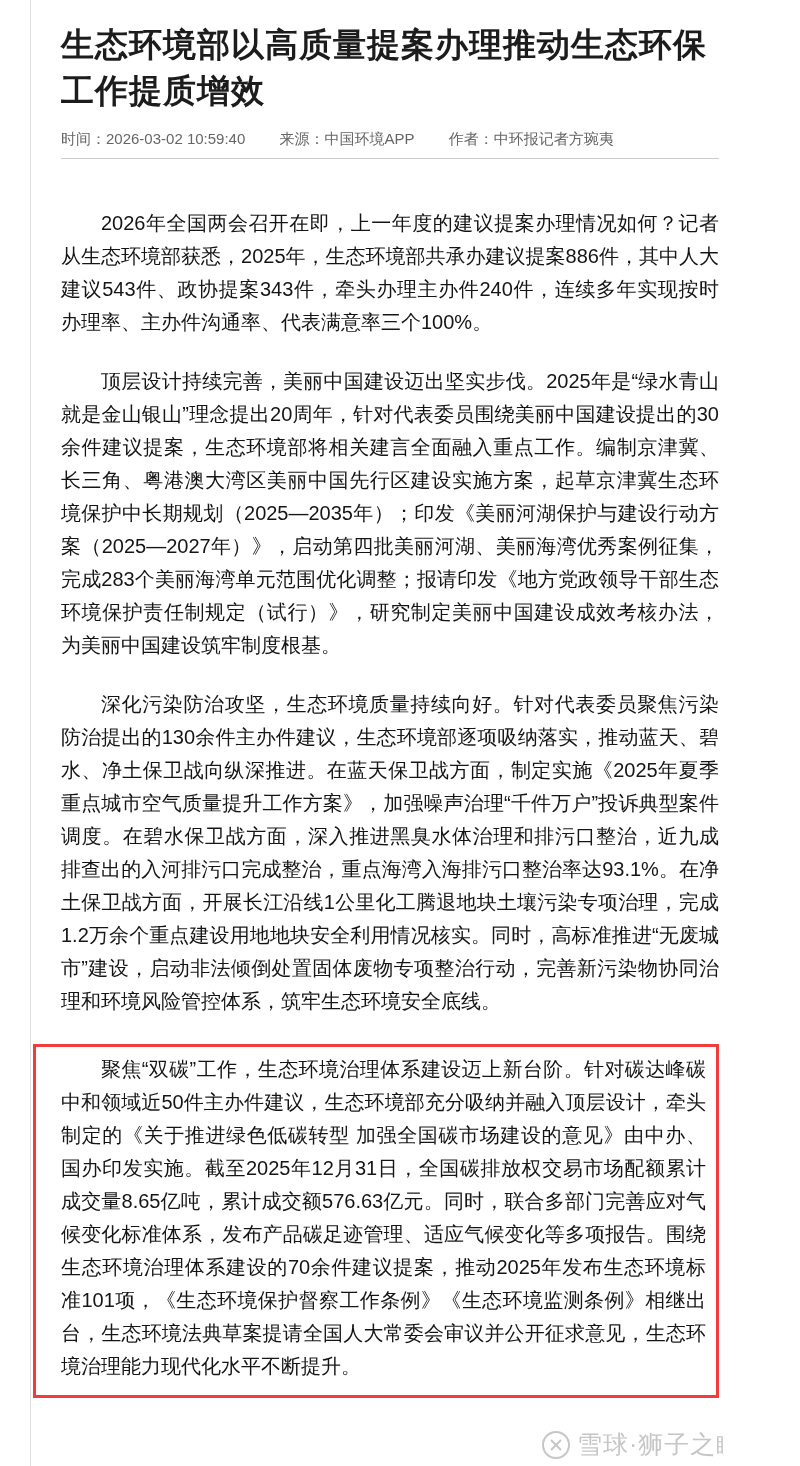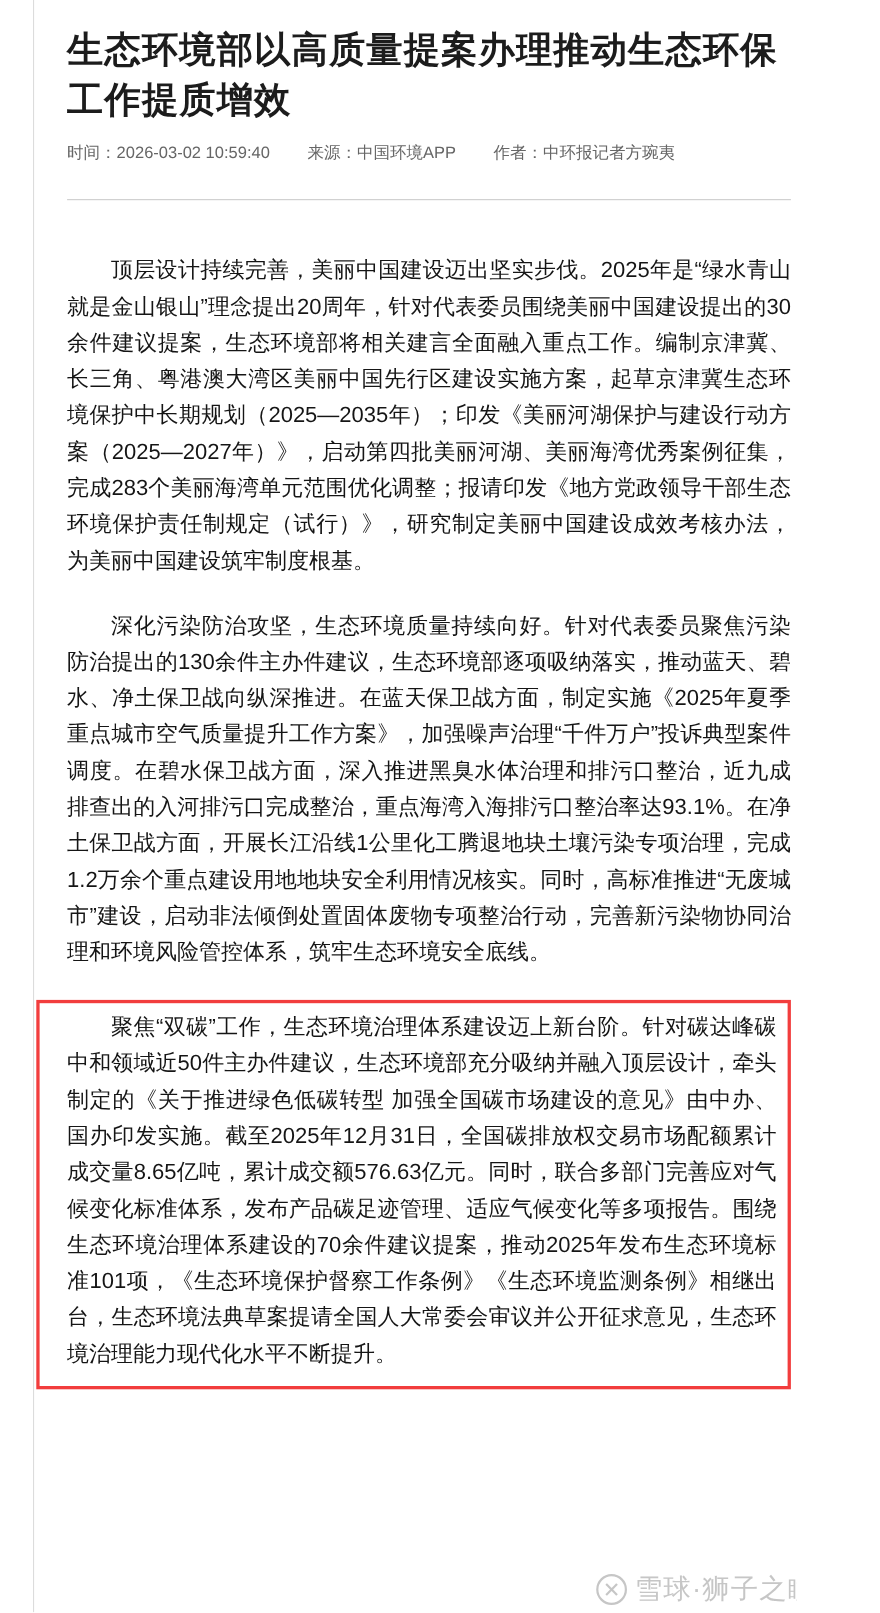--- a/index.html
+++ b/index.html
@@ -17,21 +17,21 @@
     margin:0;
     padding:4px 10px 0 0;
     font-size:33px;
     line-height:46px;
     font-weight:700;
     color:#1c1c1c;
     letter-spacing:1px;
   }
   .meta{
     margin-top:16px;
-    padding-bottom:32px;
+    padding-bottom:9px;
     border-bottom:1px solid #cccccc;
     font-size:15px;
     color:#666666;
   }
   .meta .seg{margin-right:30px;white-space:nowrap;}
   .body{
     margin-top:48px;
     font-size:20px;
     line-height:33px;
     color:#151515;
@@ -84,20 +84,21 @@
 
     <h1 class="title">生态环境部以高质量提案办理推动生态环保工作提质增效</h1>
 
     <div class="meta">
       <span class="seg"><span>时间：</span><span>2026-03-02 10:59:40</span></span>
       <span class="seg"><span>来源：</span><span>中国环境APP</span></span>
       <span class="seg"><span>作者：</span><span>中环报记者方琬夷</span></span>
     </div>
 
     <div class="body">
+      <p>2026年全国两会召开在即，上一年度的建议提案办理情况如何？记者从生态环境部获悉，2025年，生态环境部共承办建议提案886件，其中人大建议543件、政协提案343件，牵头办理主办件240件，连续多年实现按时办理率、主办件沟通率、代表满意率三个100%。</p>
       <p>顶层设计持续完善，美丽中国建设迈出坚实步伐。2025年是“绿水青山就是金山银山”理念提出20周年，针对代表委员围绕美丽中国建设提出的30余件建议提案，生态环境部将相关建言全面融入重点工作。编制京津冀、长三角、粤港澳大湾区美丽中国先行区建设实施方案，起草京津冀生态环境保护中长期规划（2025—2035年）；印发《美丽河湖保护与建设行动方案（2025—2027年）》，启动第四批美丽河湖、美丽海湾优秀案例征集，完成283个美丽海湾单元范围优化调整；报请印发《地方党政领导干部生态环境保护责任制规定（试行）》，研究制定美丽中国建设成效考核办法，为美丽中国建设筑牢制度根基。</p>
       <p>深化污染防治攻坚，生态环境质量持续向好。针对代表委员聚焦污染防治提出的130余件主办件建议，生态环境部逐项吸纳落实，推动蓝天、碧水、净土保卫战向纵深推进。在蓝天保卫战方面，制定实施《2025年夏季重点城市空气质量提升工作方案》，加强噪声治理“千件万户”投诉典型案件调度。在碧水保卫战方面，深入推进黑臭水体治理和排污口整治，近九成排查出的入河排污口完成整治，重点海湾入海排污口整治率达93.1%。在净土保卫战方面，开展长江沿线1公里化工腾退地块土壤污染专项治理，完成1.2万余个重点建设用地地块安全利用情况核实。同时，高标准推进“无废城市”建设，启动非法倾倒处置固体废物专项整治行动，完善新污染物协同治理和环境风险管控体系，筑牢生态环境安全底线。</p>
       <p class="highlight">聚焦“双碳”工作，生态环境治理体系建设迈上新台阶。针对碳达峰碳中和领域近50件主办件建议，生态环境部充分吸纳并融入顶层设计，牵头制定的《关于推进绿色低碳转型 加强全国碳市场建设的意见》由中办、国办印发实施。截至2025年12月31日，全国碳排放权交易市场配额累计成交量8.65亿吨，累计成交额576.63亿元。同时，联合多部门完善应对气候变化标准体系，发布产品碳足迹管理、适应气候变化等多项报告。围绕生态环境治理体系建设的70余件建议提案，推动2025年发布生态环境标准101项，《生态环境保护督察工作条例》《生态环境监测条例》相继出台，生态环境法典草案提请全国人大常委会审议并公开征求意见，生态环境治理能力现代化水平不断提升。</p>
 
     </div>
 
   </div>
 
   <div class="watermark">
     <span class="wm-icon"></span>

